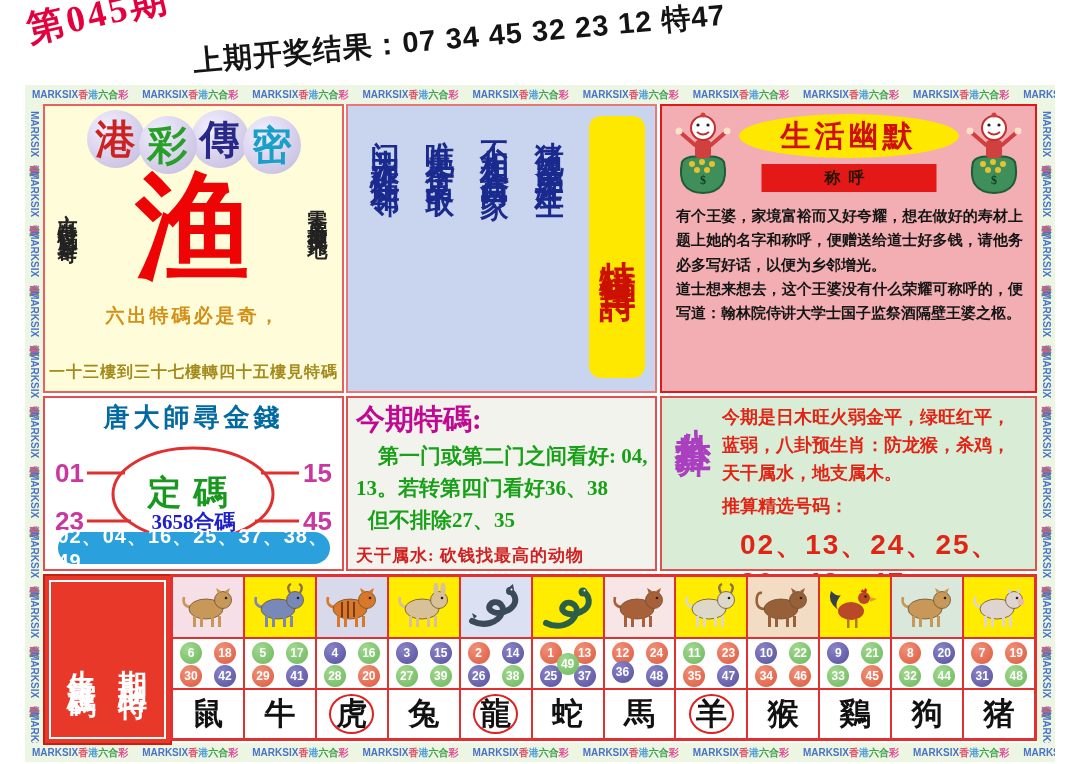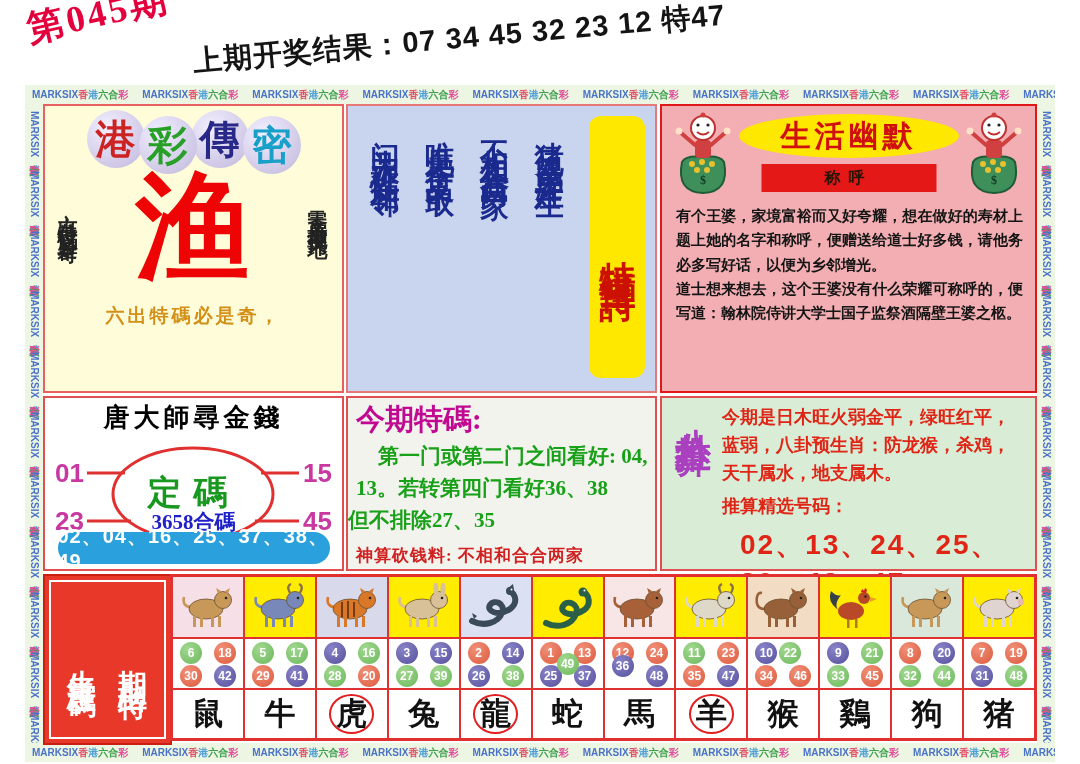--- a/index.html
+++ b/index.html
@@ -66,38 +66,38 @@
                 background:#e51818;display:flex;align-items:center;justify-content:center;
                 font-size:16px;font-weight:bold;color:#241400;letter-spacing:8px;}
   .mascot{position:absolute;top:6px;}
   #mascot-left{left:8px;} #mascot-right{right:8px;}
   #humor-body{position:absolute;left:14px;right:12px;top:98px;
               font-size:15px;font-weight:bold;color:#151515;line-height:1.62;text-align:justify;}
 
   
   #p-tang{left:0;top:292px;width:301px;height:175px;background:#ffffff;border-color:#e05050;}
   #tang-title{position:absolute;left:0;top:2px;width:100%;text-align:center;
-              font-size:26px;font-weight:bold;color:#000000;letter-spacing:4px;}
+              font-size:26px;font-weight:bold;color:#0369a1;letter-spacing:4px;}
   #tang-svg{position:absolute;left:0;top:34px;}
   .tang-num{position:absolute;font-size:26px;font-weight:bold;color:#c838a0;
             font-family:"Liberation Sans","DejaVu Sans",sans-serif;}
   #tang-main{position:absolute;left:0;top:72px;width:100%;text-align:center;
              font-size:34px;font-weight:bold;color:#18981f;letter-spacing:12px;}
   #tang-sub{position:absolute;left:0;top:110px;width:100%;text-align:center;
             font-size:21px;font-weight:bold;color:#2020c8;}
   #tang-pill{position:absolute;left:50%;bottom:5px;transform:translateX(-50%);width:272px;height:32px;
              background:#2aa0dc;border-radius:16px;color:#fff;font-weight:bold;font-size:20px;
              display:flex;align-items:center;justify-content:center;letter-spacing:1px;
              font-family:"Liberation Sans","DejaVu Sans",sans-serif;}
 
   
   #p-tema{left:303px;top:292px;width:311px;height:175px;background:#f3f3ee;border-color:#e05050;}
   #tema-title{position:absolute;left:8px;top:2px;font-size:29px;font-weight:bold;color:#c00890;}
   .tema-green{position:absolute;font-size:21px;font-weight:bold;color:#18a018;}
-  #tema-l1{left:30px;top:44px;} #tema-l2{left:8px;top:76px;} #tema-l3{left:0;top:108px;}
+  #tema-l1{left:30px;top:44px;} #tema-l2{left:8px;top:76px;} #tema-l3{left:20px;top:108px;}
   #tema-l4{position:absolute;left:8px;top:146px;font-size:17px;font-weight:bold;color:#d02020;letter-spacing:1px;}
 
   
   #p-bagua{left:617px;top:292px;width:377px;height:175px;background:#d9edd6;border-color:#e05050;}
   #bagua-title{position:absolute;left:6px;top:2px;height:170px;writing-mode:vertical-rl;text-orientation:upright;
                font-size:36px;font-weight:bold;color:#aa40c0;letter-spacing:4px;}
   #bagua-body{position:absolute;left:60px;right:8px;top:6px;font-size:18px;font-weight:bold;
               color:#e02416;line-height:1.55;}
   #bagua-sub{position:absolute;left:60px;top:96px;font-size:18px;font-weight:bold;color:#e02416;}
   #bagua-nums{position:absolute;left:78px;top:128px;font-size:28px;font-weight:bold;color:#e02416;
@@ -147,20 +147,21 @@
             <div class="gc-circle" style="color: rgb(40, 160, 40);">彩</div>
             <div class="gc-circle" style="color: rgb(40, 40, 136);">傳</div>
             <div class="gc-circle" style="color: rgb(24, 160, 200);">密</div>
           </div>
         <div class="vtext" id="gc-left">六出特碼必是奇。</div>
         <div class="vtext" id="gc-right">零支扁擔挑天地，</div>
         <div id="gc-big">渔</div>
         <div id="gc-hints">
           <div>六出特碼必是奇，</div>
         </div>
+        <div id="gc-bottom">一十三樓到三十七樓轉四十五樓見特碼</div>
       </div>
 
       <div class="panel" id="p-poem">
         <div id="poem-cols">
             <div class="poem-col">猪兄鼠弟异姓生</div>
             <div class="poem-col">不相和合合两家</div>
             <div class="poem-col">唯见零行支中取</div>
             <div class="poem-col">问为水姓性相邻</div>
           </div>
         <div id="poem-title">特碼生肖詩</div>
@@ -229,21 +230,21 @@
         <div id="tang-main">定碼</div>
         <div id="tang-sub">3658合碼</div>
         <div id="tang-pill">02、04、16、25、37、38、49</div>
       </div>
 
       <div class="panel" id="p-tema">
         <div id="tema-title">今期特碼:</div>
         <div class="tema-green" id="tema-l1">第一门或第二门之间看好: 04,</div>
         <div class="tema-green" id="tema-l2">13。若转第四门看好36、38</div>
         <div class="tema-green" id="tema-l3">但不排除27、35</div>
-        <div id="tema-l4">神算砍钱料: 不相和合合两家</div>
+        <div id="tema-l4">天干属水: 砍钱找最高的动物</div>
       </div>
 
       <div class="panel" id="p-bagua">
         <div id="bagua-title">八卦推算</div>
         <div id="bagua-body">今期是日木旺火弱金平，绿旺红平，蓝弱，八卦预生肖：防龙猴，杀鸡，天干属水，地支属木。</div>
         <div id="bagua-sub">推算精选号码：</div>
         <div id="bagua-nums">02、13、24、25、30、43、47</div>
       </div>
 
       <div class="abs" id="p-redbox">
@@ -405,21 +406,21 @@
                 <rect x="42" y="33" width="3" height="11" fill="#a86038"></rect>
       <circle cx="47" cy="17" r="8.5" fill="#a86038" stroke="#6a5030" stroke-width="0.8"></circle>
                 <path d="M42 11 l-2 -6 5 3 z" fill="#a86038"></path>
                 <path d="M52 11 l2 -6 -5 3 z" fill="#a86038"></path>
       <circle cx="50" cy="15" r="1.3" fill="#222"></circle>
               </svg>
             </div>
             <div class="zcell-nums">
               <div class="ball ball-red" style="left: 7px; top: 3px;">12</div>
               <div class="ball ball-red" style="left: 41px; top: 3px;">24</div>
-              <div class="ball ball-blue" style="left: 7px; top: 16px;">36</div>
+              <div class="ball ball-blue" style="left: 7px; top: 22px;">36</div>
               <div class="ball ball-blue" style="left: 41px; top: 26px;">48</div>
             </div>
             <div class="zcell-name">
               <span>馬</span>
             </div>
           </div>
           <div class="zcol">
             <div class="zcell-animal" style="background: rgb(255, 236, 0);">
               <svg width="64" height="48" viewBox="0 0 64 48">
                 <path d="M14 24 q-8 -1 -6 -10" fill="none" stroke="#ddd8c8" stroke-width="2.6"></path>
@@ -454,21 +455,21 @@
       <rect x="35" y="34" width="3" height="10" fill="#986038"></rect>
                 <rect x="42" y="33" width="3" height="11" fill="#986038"></rect>
       <circle cx="47" cy="17" r="8.5" fill="#986038" stroke="#6a5030" stroke-width="0.8"></circle>
                 <path d="M42 11 l-2 -6 5 3 z" fill="#986038"></path>
                 <path d="M52 11 l2 -6 -5 3 z" fill="#986038"></path>
       <circle cx="50" cy="15" r="1.3" fill="#222"></circle>
               </svg>
             </div>
             <div class="zcell-nums">
               <div class="ball ball-blue" style="left: 7px; top: 3px;">10</div>
-              <div class="ball ball-green" style="left: 31px; top: 3px;">22</div>
+              <div class="ball ball-green" style="left: 41px; top: 3px;">22</div>
               <div class="ball ball-red" style="left: 7px; top: 26px;">34</div>
               <div class="ball ball-red" style="left: 41px; top: 26px;">46</div>
             </div>
             <div class="zcell-name">
               <span>猴</span>
             </div>
           </div>
           <div class="zcol">
             <div class="zcell-animal" style="background: rgb(255, 236, 0);">
               <svg width="64" height="48" viewBox="0 0 64 48">

